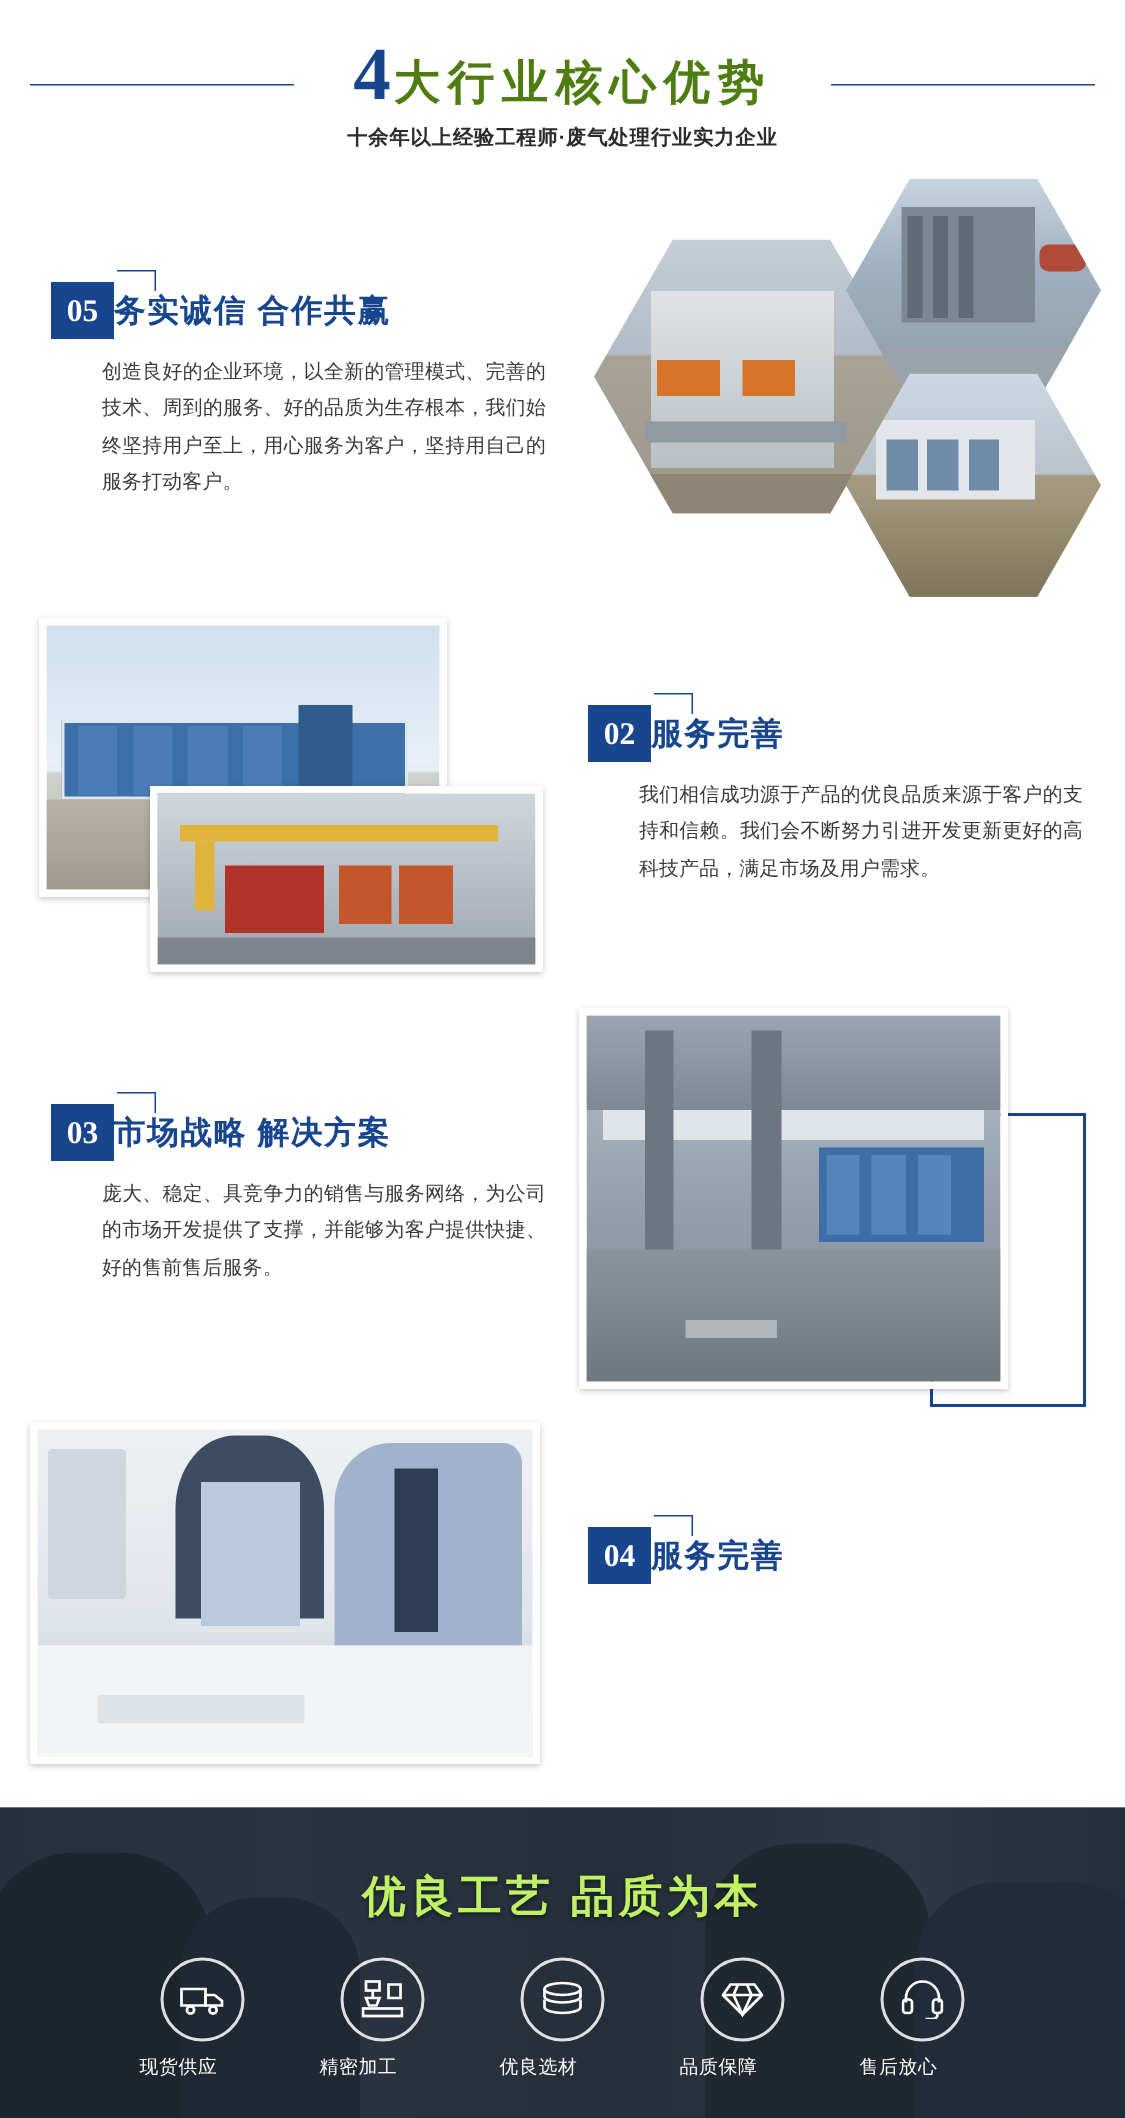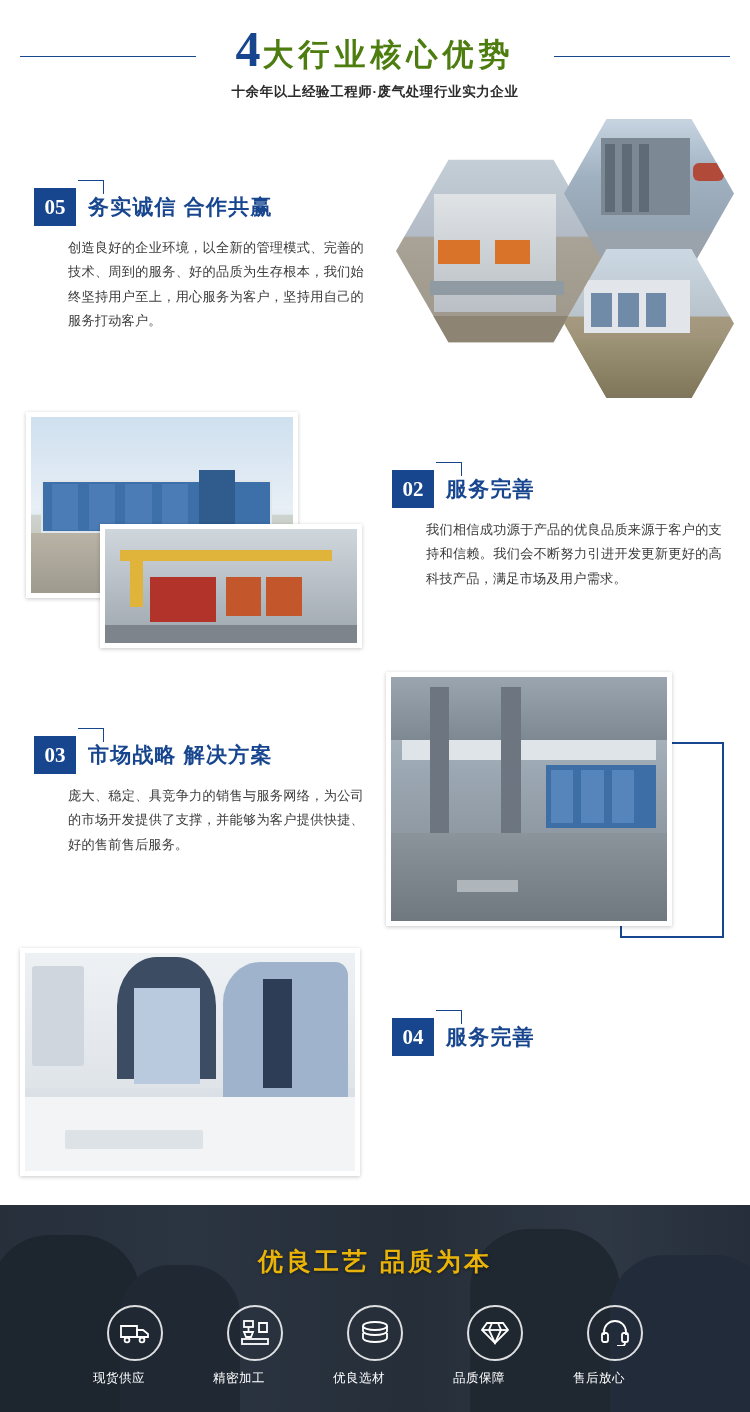--- a/index.html
+++ b/index.html
@@ -67,21 +67,20 @@
     width: 42px; height: 38px;
     background: #17468f;
     color: #fff;
     font-family: "Liberation Serif", serif;
     font-size: 21px;
     font-weight: bold;
     display: flex; align-items: center; justify-content: center;
     flex: none;
   }
   .head-text {
-    margin-left: 12px;
     font-size: 21px;
     font-weight: bold;
     color: #17468f;
     letter-spacing: 1.2px;
     padding-top: 5px;
     white-space: nowrap;
   }
   .body-text {
     margin-top: 10px;
     font-size: 13.2px;
@@ -129,22 +128,22 @@
     position: absolute;
     left: 0; top: 1205px;
     width: 750px; height: 207px;
     overflow: hidden;
     background: #2a3442;
   }
   .footer-title {
     position: absolute;
     top: 40px; left: 0; right: 0;
     text-align: center;
-    color: #eab308;
-    font-size: 25px;
+    color: #bef264;
+    font-size: 29px;
     font-weight: bold;
     letter-spacing: 3px;
     text-shadow: 0 1px 3px rgba(0,0,0,.5);
   }
   .footer-items {
     position: absolute;
     top: 100px; left: 0; right: 0;
     display: flex;
     justify-content: center;
     gap: 36px;

